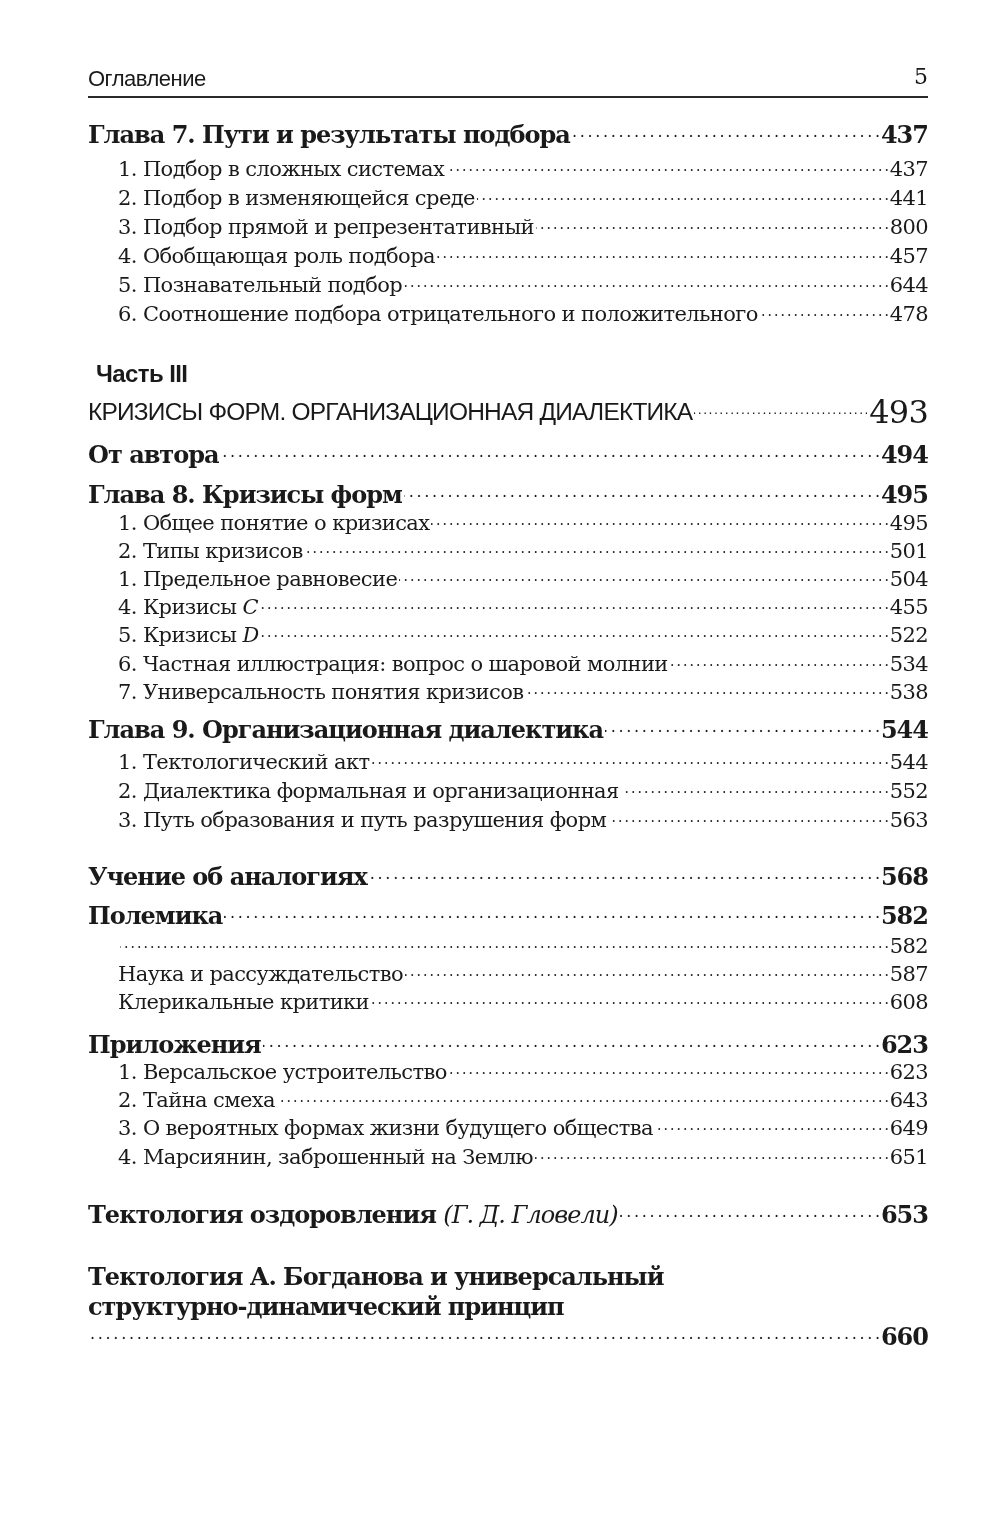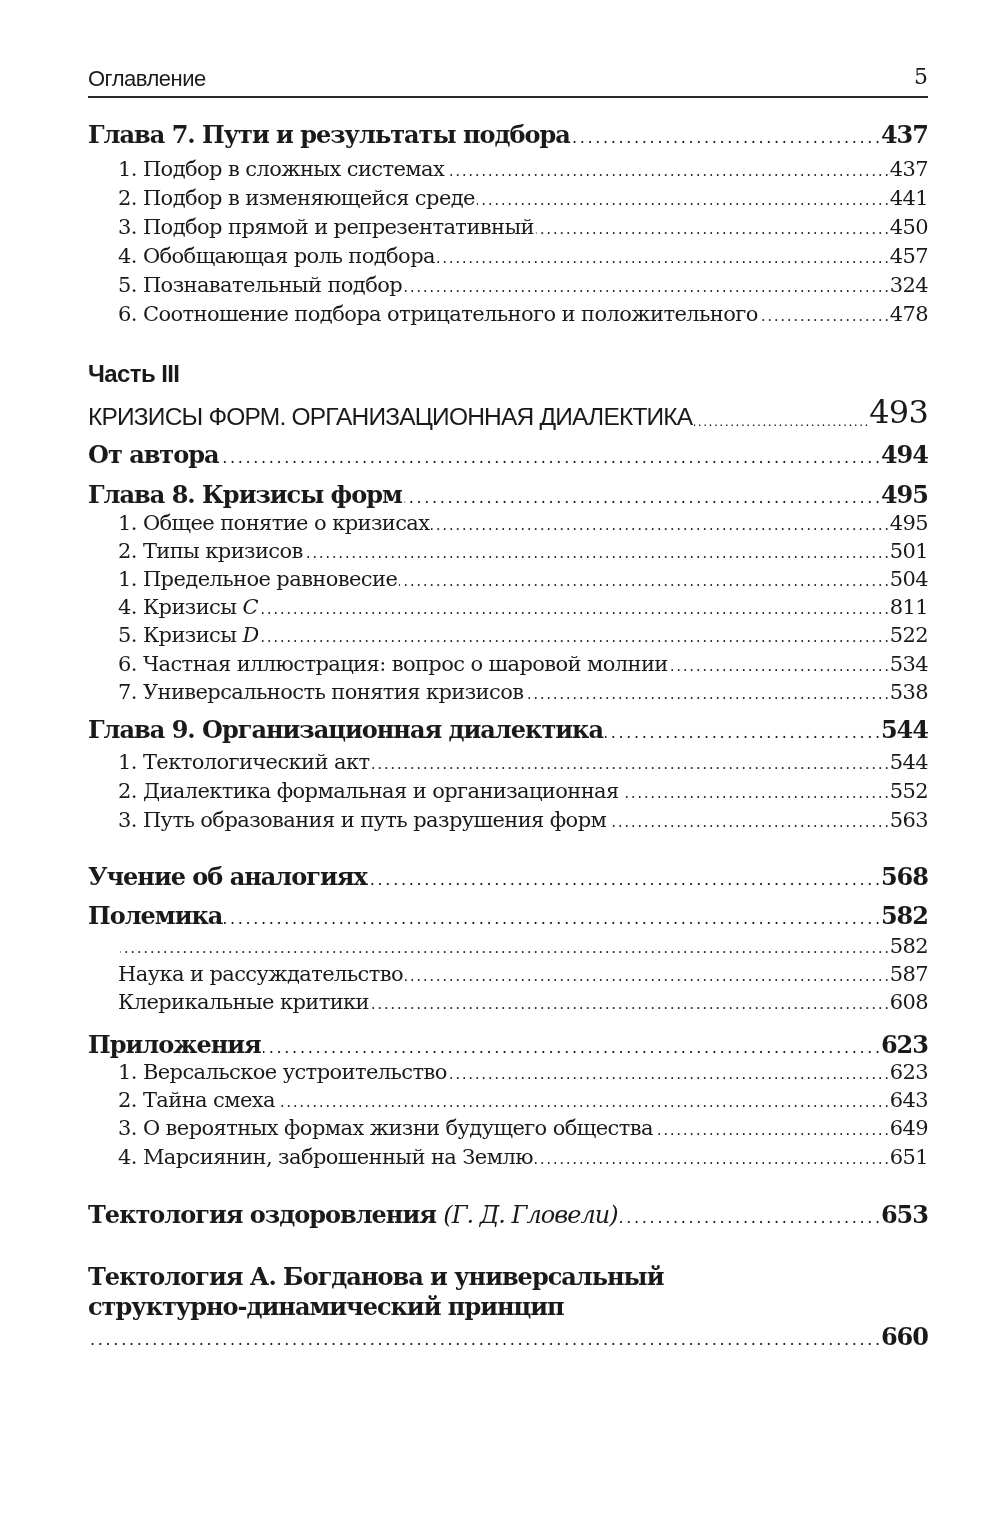--- a/index.html
+++ b/index.html
@@ -2,32 +2,32 @@
 <html><head>
 <meta charset="utf-8">
 <style>
   html, body { margin: 0; padding: 0; background: #ffffff; }
   body { width: 1000px; height: 1519px; position: relative; overflow: hidden; color: #1a1a1a; }
   .page { position: absolute; left: 88px; top: 0; width: 840px; }
   .running-head { position: absolute; top: 64px; left: 0; width: 840px; height: 32px;
     border-bottom: 2px solid #2a2a2a; font-family: "Liberation Sans", sans-serif; font-size: 22px; }
   .running-head .title { position: absolute; left: 0; top: 2px; letter-spacing: -0.5px; }
   .running-head .num { position: absolute; right: 0; top: 0; font-family: "DejaVu Serif", serif; font-size: 22px; }
-  .row { position: absolute; left: 0; width: 840px; display: flex; align-items: flex-end; white-space: nowrap; }
+  .row { position: absolute; left: 0; width: 840px; display: flex; align-items: center; white-space: nowrap; }
   .row .label { flex: 0 0 auto; }
   .row .dots { flex: 1 1 auto; overflow: hidden; margin: 0 2px; position: relative; height: 1em; }
   .row .dots::after { content: ". . . . . . . . . . . . . . . . . . . . . . . . . . . . . . . . . . . . . . . . . . . . . . . . . . . . . . . . . . . . . . . . . . . . . . . . . . . . . . . . . . . . . . . . . . . . . . . . . . . . . . . . . . . . . . . . . . . . . . . . . . . . . . . . . . . . . . . . . . . . . . . . . . . . . . . . . . . . . . . . . . . . . . . . . . . . . . . . . . . . . . . . . . . . . . . . . . . . . . . . . . . . . . . . . . . . . . . . . . . . . . . . . . . . . . . . . . . . . . . . . . . . . . . . . . . . . . . . . . . . . . . . . .";
     position: absolute; right: 0; bottom: 0.12em; letter-spacing: -1.2px; }
   .row .page-num { flex: 0 0 auto; }
 
   .chapter { font-family: "DejaVu Serif", serif; font-weight: bold; font-size: 24px; letter-spacing: -1px; }
   .chapter .dots { font-weight: normal; font-size: 16px; }
   .section { font-family: "DejaVu Serif", serif; font-size: 21px; padding-left: 30px; width: 810px; letter-spacing: -0.6px; }
   .section .dots { font-size: 14px; }
-  .part-label { font-family: "Liberation Sans", sans-serif; font-weight: bold; font-size: 24px; letter-spacing: -0.6px; }
+  .part-label { font-family: "Liberation Sans", sans-serif; font-weight: bold; font-size: 24px; letter-spacing: -0.6px; margin-left: 8px; }
   .part-title { font-family: "Liberation Sans", sans-serif; font-weight: normal; font-size: 24.5px; letter-spacing: -0.8px; }
   .part-title .dots { font-weight: normal; font-size: 14px; }
   .part-title .page-num { font-family: "DejaVu Serif", serif; font-size: 32px; }
   .it { font-style: italic; font-weight: normal; }
   .plain { display: block; position: absolute; left: 0; white-space: nowrap; }
 </style>
 </head>
 <body>
 
 <div class="page">
@@ -47,31 +47,31 @@
       <span class="page-num">437</span>
     </div>
   <div class="row section" style="top:186px">
       <span class="label">2. Подбор в изменяющейся среде</span>
       <span class="dots"></span>
       <span class="page-num">441</span>
     </div>
   <div class="row section" style="top:215px">
       <span class="label">3. Подбор прямой и репрезентативный</span>
       <span class="dots"></span>
-      <span class="page-num">450</span>
+      <span class="page-num">800</span>
     </div>
   <div class="row section" style="top:244px">
       <span class="label">4. Обобщающая роль подбора</span>
       <span class="dots"></span>
       <span class="page-num">457</span>
     </div>
   <div class="row section" style="top:273px">
       <span class="label">5. Познавательный подбор</span>
       <span class="dots"></span>
-      <span class="page-num">324</span>
+      <span class="page-num">644</span>
     </div>
   <div class="row section" style="top:302px">
       <span class="label">6. Соотношение подбора отрицательного и положительного</span>
       <span class="dots"></span>
       <span class="page-num">478</span>
     </div>
 
   <span class="plain part-label" style="top:360px">Часть III</span>
   <div class="row part-title" style="top:393px">
     <span class="label">КРИЗИСЫ ФОРМ. ОРГАНИЗАЦИОННАЯ ДИАЛЕКТИКА</span>
@@ -101,21 +101,21 @@
       <span class="page-num">501</span>
     </div>
   <div class="row section" style="top:567px">
       <span class="label">1. Предельное равновесие</span>
       <span class="dots"></span>
       <span class="page-num">504</span>
     </div>
   <div class="row section" style="top:595px">
       <span class="label"><span>4. Кризисы </span><span class="it">C</span></span>
       <span class="dots"></span>
-      <span class="page-num">811</span>
+      <span class="page-num">455</span>
     </div>
   <div class="row section" style="top:623px">
       <span class="label"><span>5. Кризисы </span><span class="it">D</span></span>
       <span class="dots"></span>
       <span class="page-num">522</span>
     </div>
   <div class="row section" style="top:652px">
       <span class="label">6. Частная иллюстрация: вопрос о шаровой молнии</span>
       <span class="dots"></span>
       <span class="page-num">534</span>

